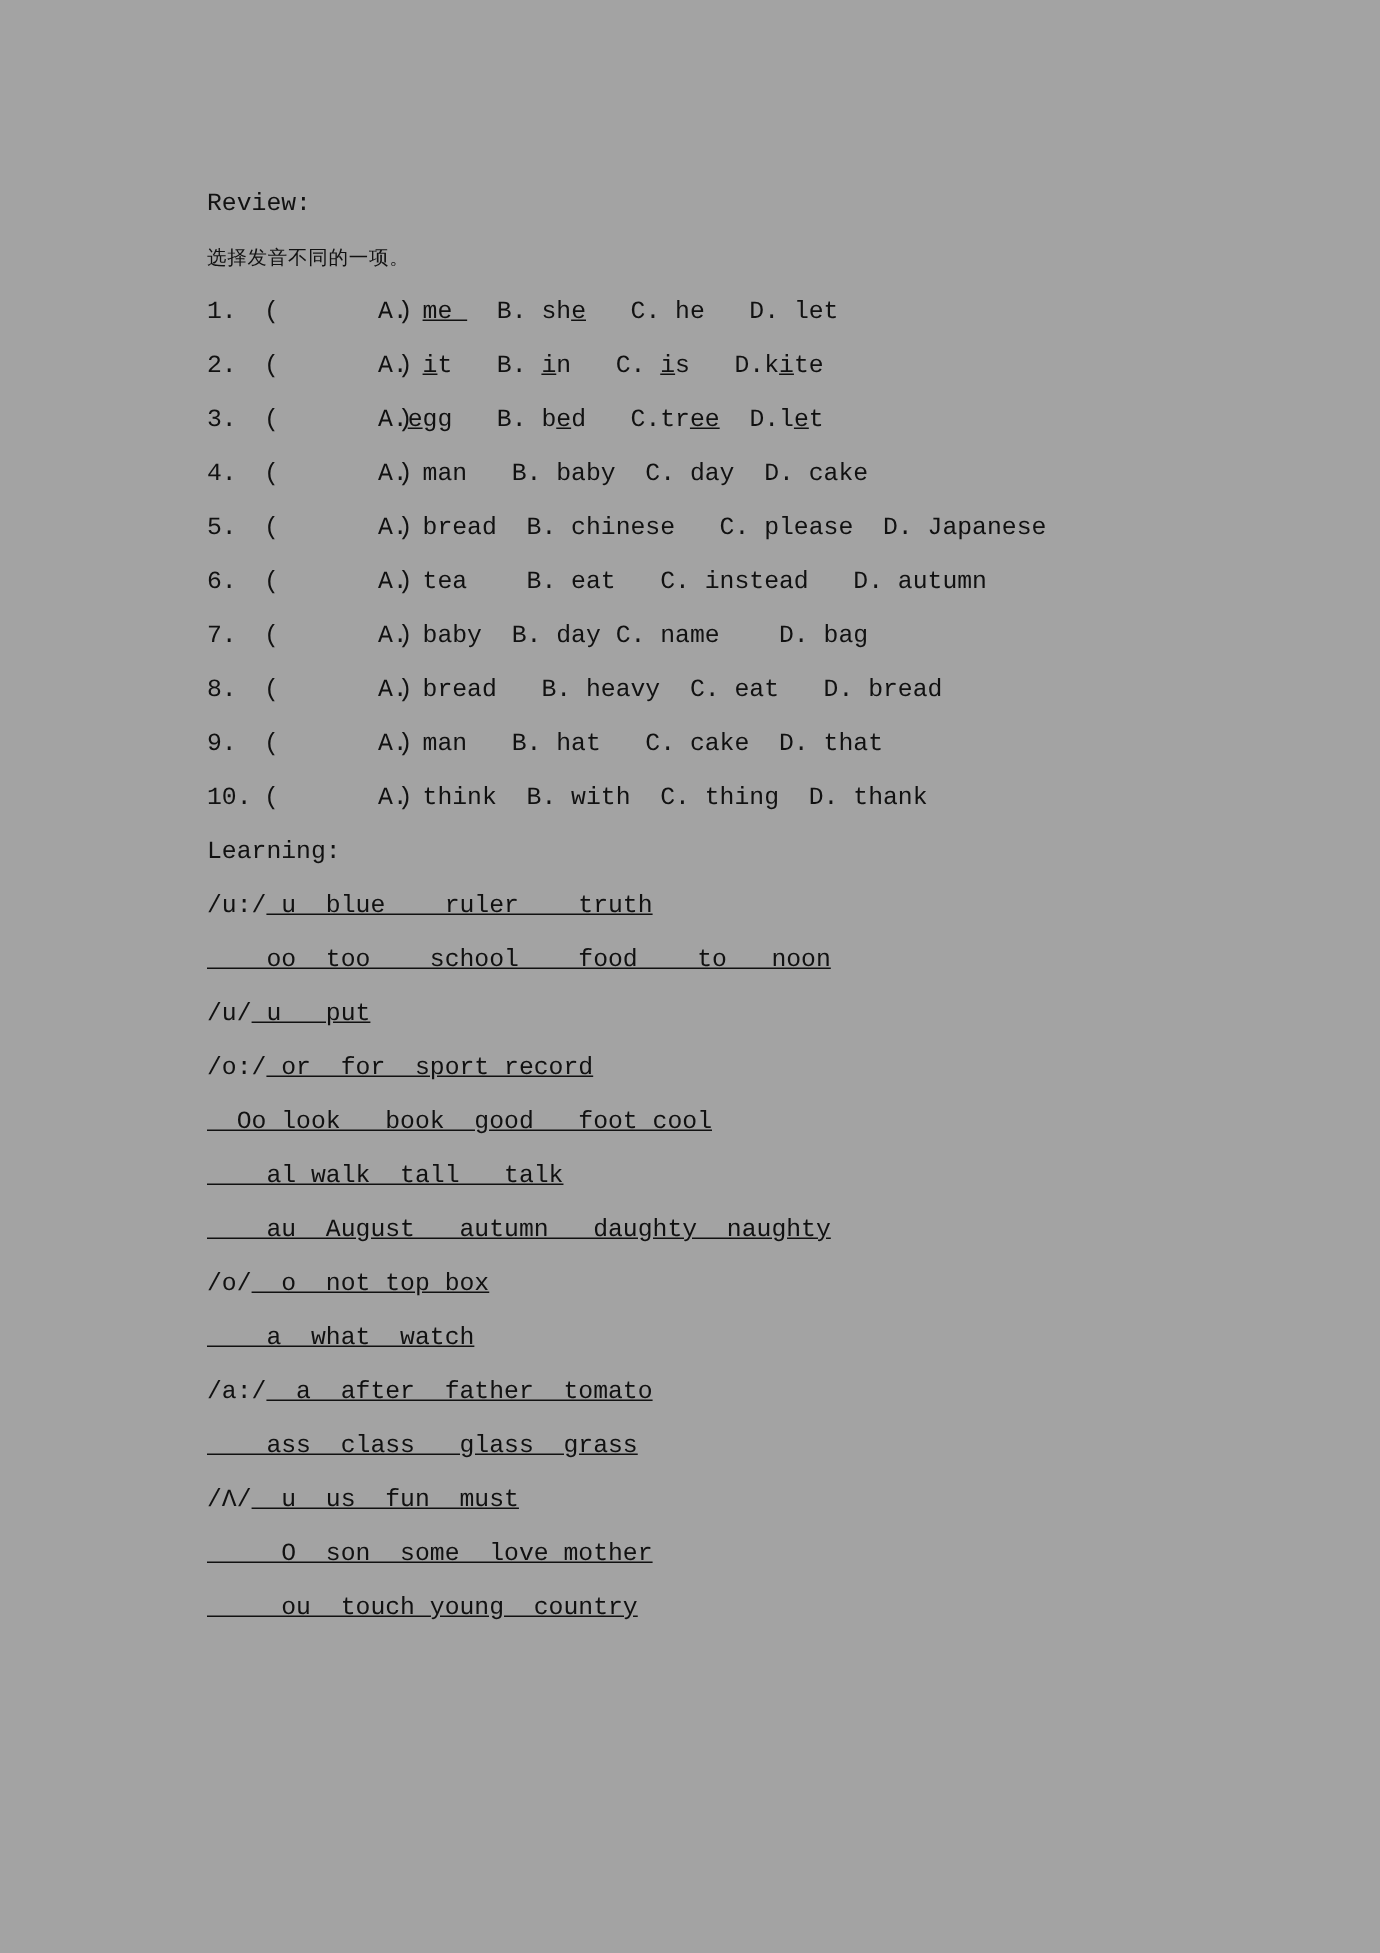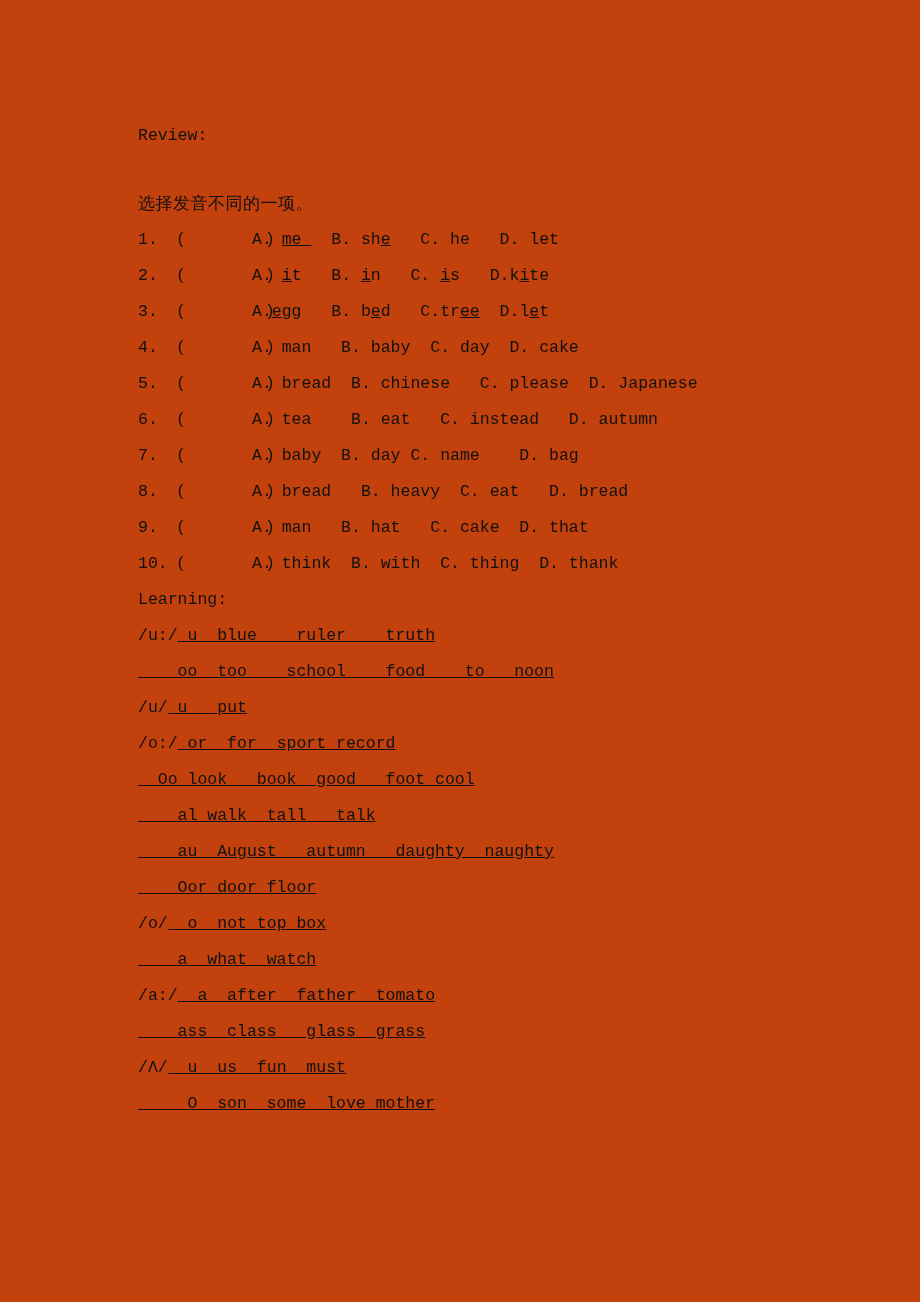--- a/index.html
+++ b/index.html
@@ -14,41 +14,40 @@
     overflow: hidden;
     font-family: "Liberation Serif", serif;
     color: #000000;
   }
   .page {
     position: absolute;
     left: 0;
     top: 0;
     width: 920px;
     height: 1302px;
-    background: #c2410c;
+    background: #a3a3a3;
   }
   .content {
     position: absolute;
     left: 138px;
     top: 118px;
     width: 700px;
   }
   .line {
     font-family: "Liberation Mono", "DejaVu Sans Mono", monospace;
     font-size: 16.5px;
     line-height: 36px;
     white-space: pre;
     color: #111111;
     letter-spacing: 0.2px;
   }
   .line.cn {
     font-family: Liberation Sans, sans-serif;
-    font-size: 17px;
+    font-size: 13px;
     letter-spacing: 0.5px;
-    margin-top: 32px;
   }
   .section-head {
     font-family: "Liberation Mono", "DejaVu Sans Mono", monospace;
     font-size: 16.5px;
     line-height: 36px;
     white-space: pre;
     color: #111111;
   }
   .q-row {
     display: block;
@@ -108,23 +107,23 @@
     <div class="section-head">Learning:</div>
 
     <div id="learning-list">
         <div class="learn-row"><span class="phon">/u:/</span><span> u  blue    ruler    truth</span></div>
         <div class="learn-row"><span class="phon"></span><span>    oo  too    school    food    to   noon</span></div>
         <div class="learn-row"><span class="phon">/u/</span><span> u   put</span></div>
         <div class="learn-row"><span class="phon">/o:/</span><span> or  for  sport record</span></div>
         <div class="learn-row"><span class="phon"></span><span>  Oo look   book  good   foot cool</span></div>
         <div class="learn-row"><span class="phon"></span><span>    al walk  tall   talk</span></div>
         <div class="learn-row"><span class="phon"></span><span>    au  August   autumn   daughty  naughty</span></div>
-        <div class="learn-row"><span class="phon"></span><span>    Oor door floor</span></div>
         <div class="learn-row"><span class="phon">/o/</span><span>  o  not top box</span></div>
         <div class="learn-row"><span class="phon"></span><span>    a  what  watch</span></div>
         <div class="learn-row"><span class="phon">/a:/</span><span>  a  after  father  tomato</span></div>
         <div class="learn-row"><span class="phon"></span><span>    ass  class   glass  grass</span></div>
         <div class="learn-row"><span class="phon">/Λ/</span><span>  u  us  fun  must</span></div>
         <div class="learn-row"><span class="phon"></span><span>     O  son  some  love mother</span></div>
+        <div class="learn-row"><span class="phon"></span><span>     ou  touch young  country</span></div>
       </div>
 
   </div>
 </div>
 
 </body></html>

